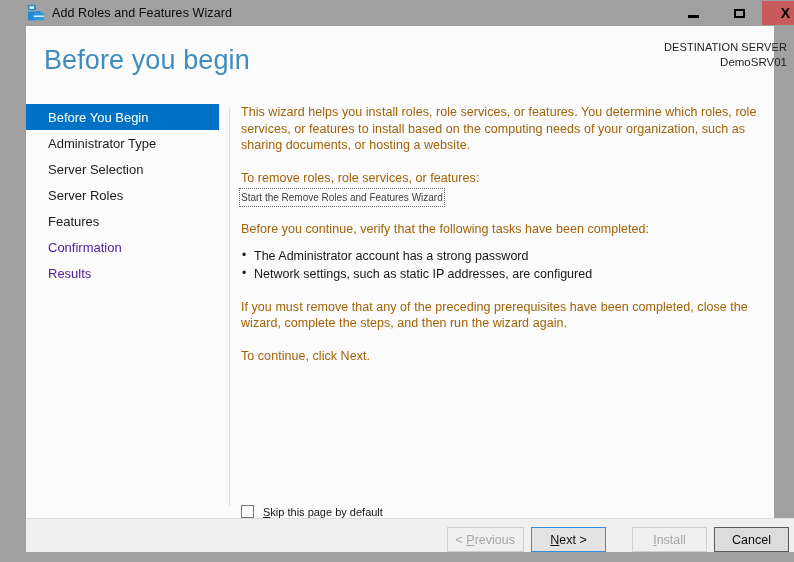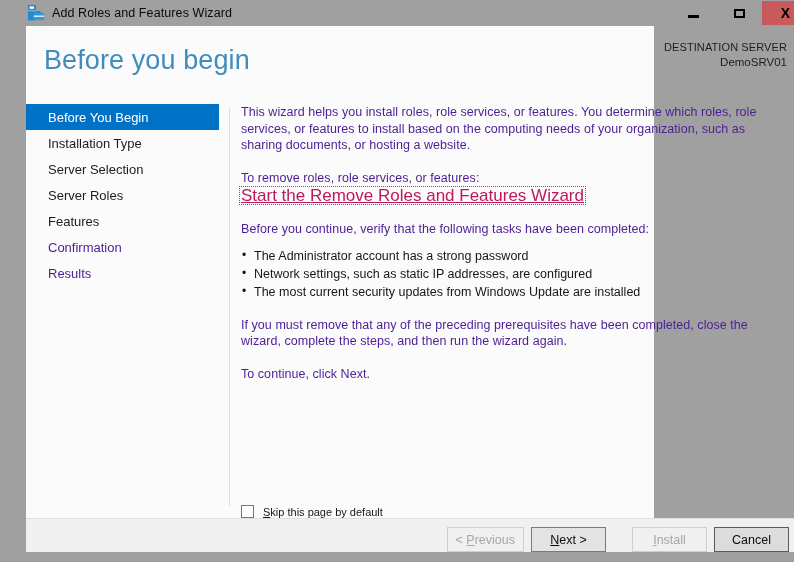--- a/index.html
+++ b/index.html
@@ -75,21 +75,21 @@
   .glyph-close {
     font-size: 14px; font-weight: bold; color: #000;
     line-height: 1; display: block;
     font-family: "Liberation Sans", sans-serif;
   }
 
   
   .client {
     position: absolute;
     left: 10px; top: 26px;
-    width: 628px;
+    width: 748px;
     height: 526px;
     background: #fbfbfb;
     box-sizing: border-box;
   }
 
   
   .header {
     position: absolute;
     left: 0; top: 0;
     width: 774px;
@@ -156,32 +156,31 @@
   }
 
   
   .content {
     position: absolute;
     left: 215px; top: 78px;
     width: 548px;
   }
   .para {
     font-size: 12.5px;
-    color: #4c1d95;
+    color: #a16207;
     line-height: 16.5px;
     margin: 0 0 0 0;
     letter-spacing: 0.05px;
   }
   .spacer-sm { height: 16px; }
   .link-row { margin-top: 1px; }
   .wizlink {
     display: inline-block;
-    font-size: 17px;
-    color: #be185d;
-    text-decoration: underline;
+    font-size: 10px;
+    color: #404040;
     outline: 1px dotted #666;
     outline-offset: 1px;
     cursor: pointer;
     line-height: 15px;
   }
   ul.tasks {
     list-style: none;
     margin: 9px 0 0 0;
     padding: 0;
   }
@@ -308,42 +307,41 @@
     <div class="header">
       <div class="page-title">Before you begin</div>
       <div class="dest-block">
         <span class="dest-label">DESTINATION SERVER</span>
         <span class="dest-value">DemoSRV01</span>
       </div>
     </div>
 
     <div class="nav">
       <div class="nav-item selected">Before You Begin</div>
-      <div class="nav-item">Installation Type</div>
+      <div class="nav-item">Administrator Type</div>
       <div class="nav-item">Server Selection</div>
       <div class="nav-item">Server Roles</div>
       <div class="nav-item">Features</div>
       <div class="nav-item disabled">Confirmation</div>
       <div class="nav-item disabled">Results</div>
     </div>
     <div class="nav-divider"></div>
 
     <div class="content">
       <p class="para">This wizard helps you install roles, role services, or features. You determine which roles, role services, or features to install based on the computing needs of your organization, such as sharing documents, or hosting a website.</p>
       <div class="spacer-sm"></div>
       <p class="para">To remove roles, role services, or features:</p>
       <div class="link-row">
         <span class="wizlink">Start the Remove Roles and Features Wizard</span>
       </div>
       <div class="spacer-sm"></div>
       <p class="para">Before you continue, verify that the following tasks have been completed:</p>
       <ul class="tasks">
         <li>The Administrator account has a strong password</li>
         <li>Network settings, such as static IP addresses, are configured</li>
-        <li>The most current security updates from Windows Update are installed</li>
       </ul>
       <div class="spacer-sm"></div>
       <p class="para">If you must remove that any of the preceding prerequisites have been completed, close the wizard, complete the steps, and then run the wizard again.</p>
       <div class="spacer-sm"></div>
       <p class="para">To continue, click Next.</p>
     </div>
 
     <div class="skip-row">
       <span class="cbox"></span>
       <span class="skip-label"><u>S</u><span>kip this page by default</span></span>

